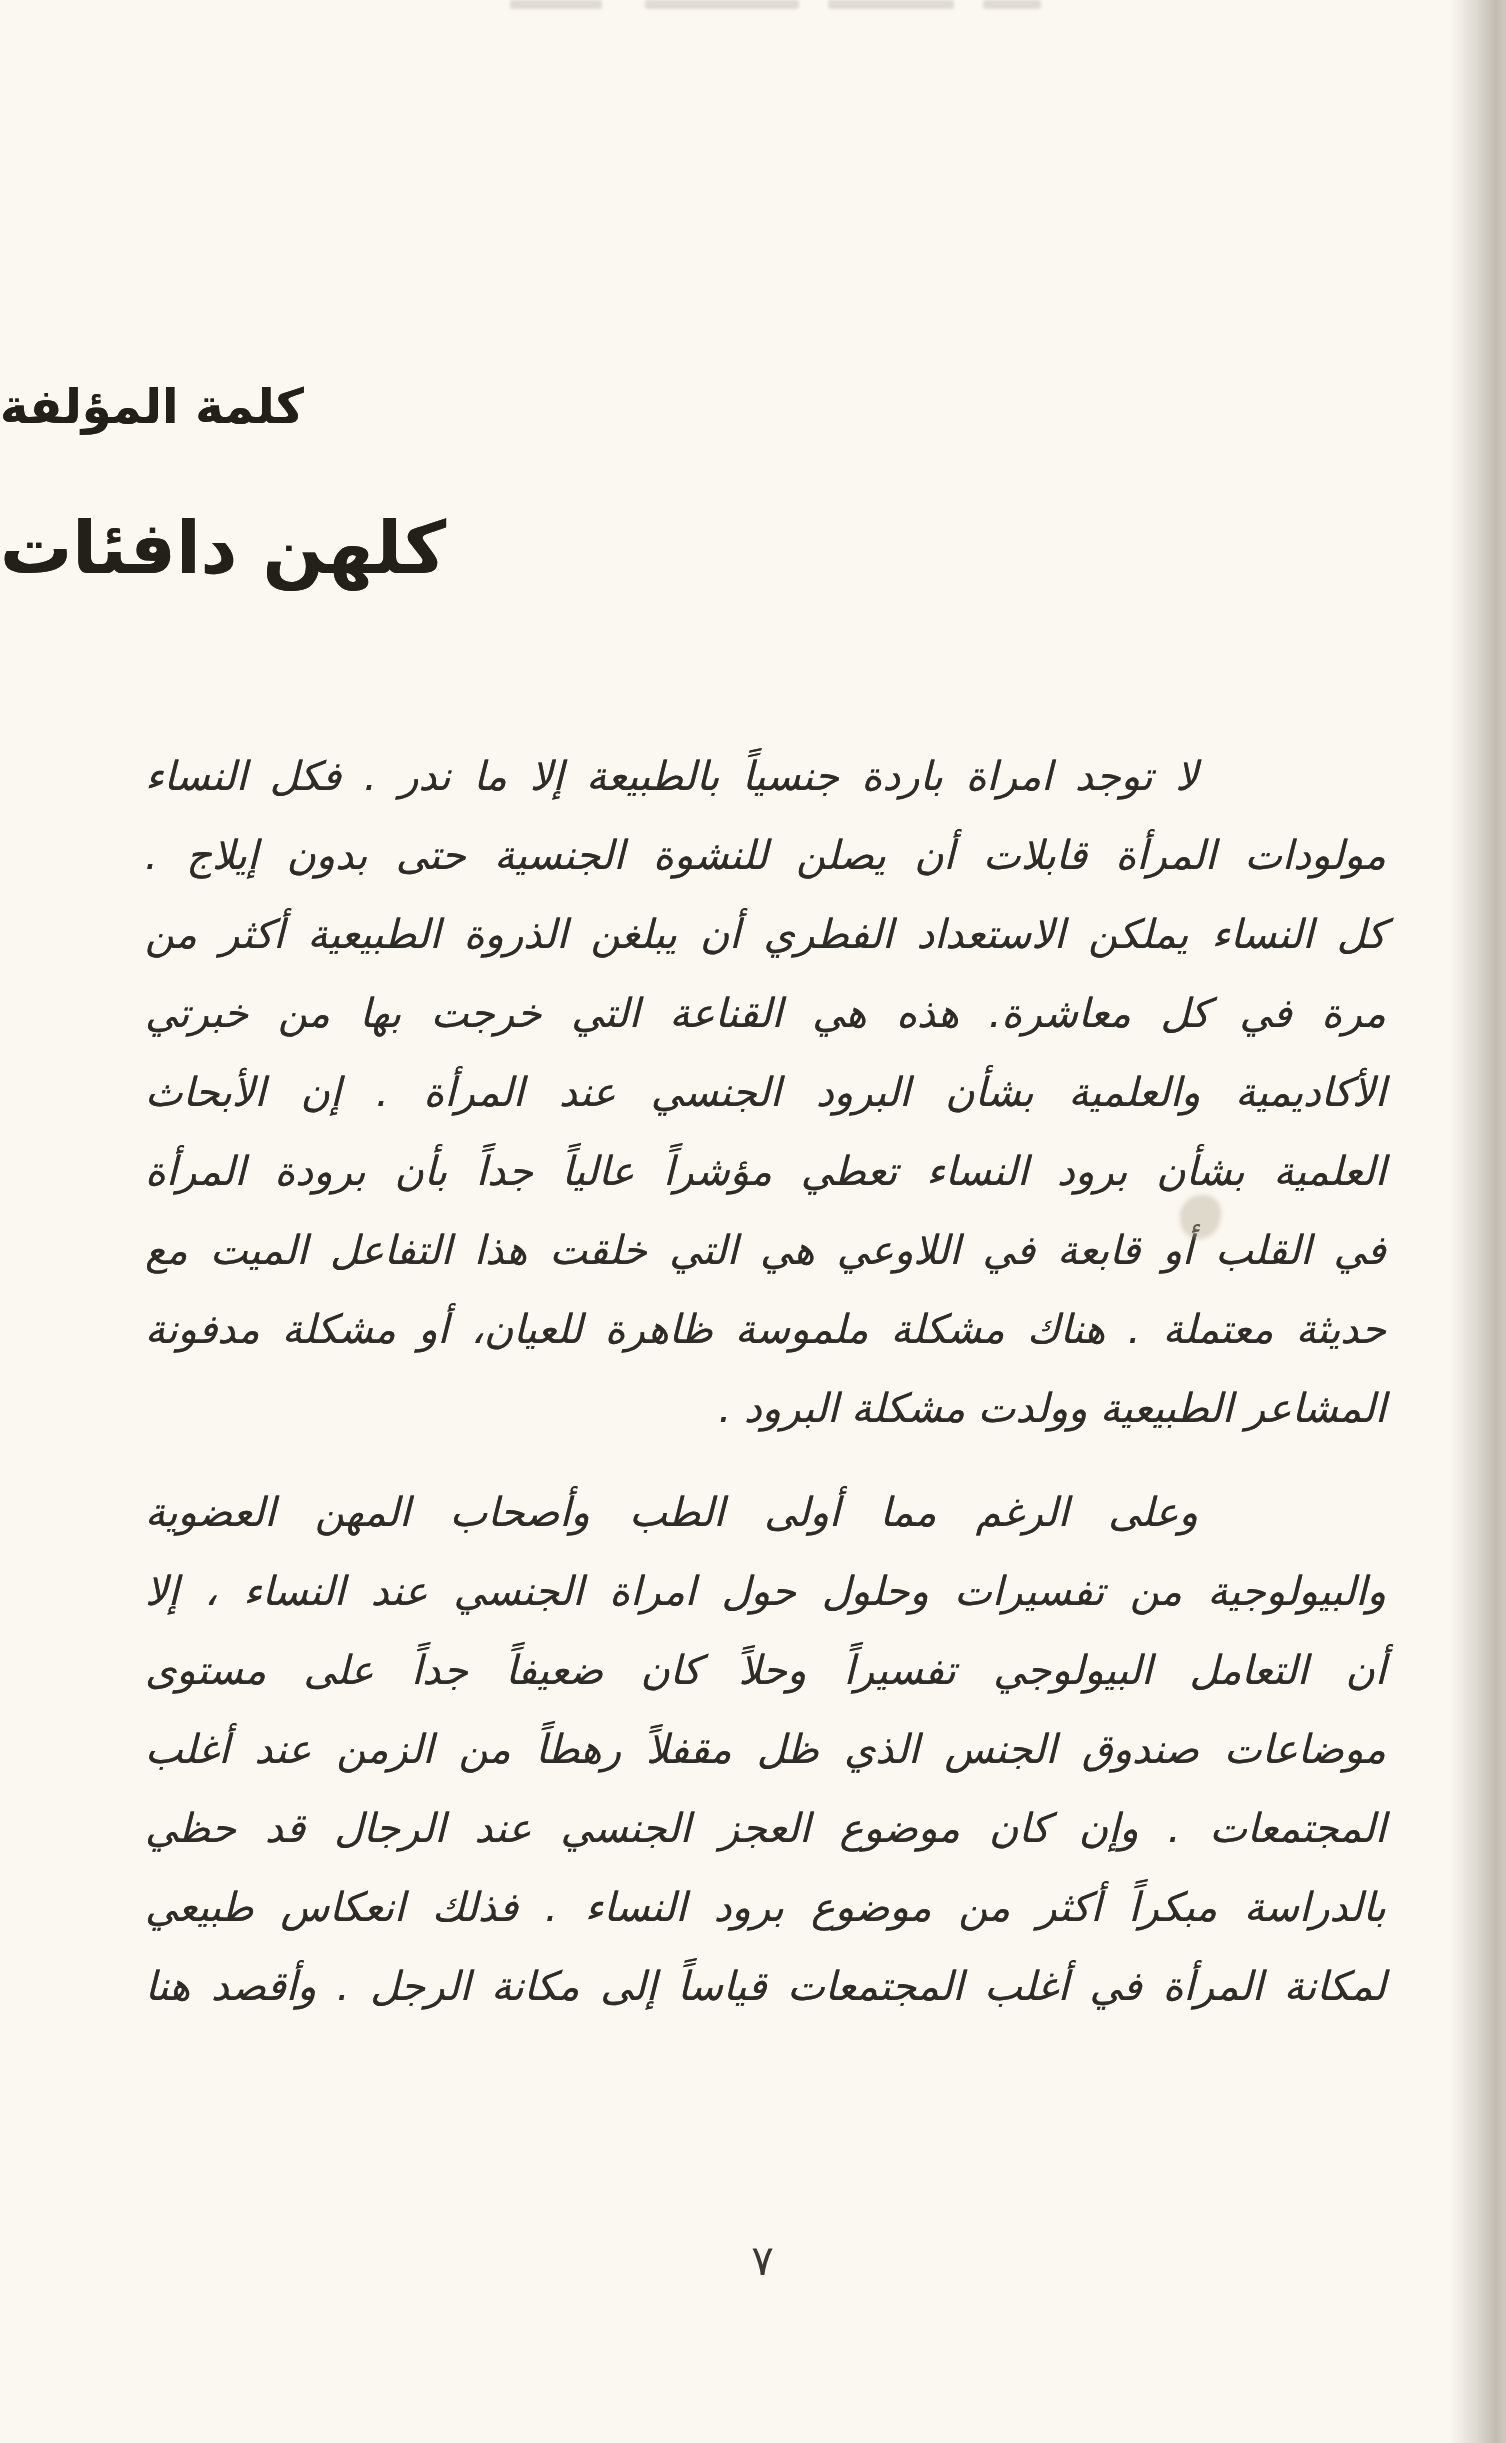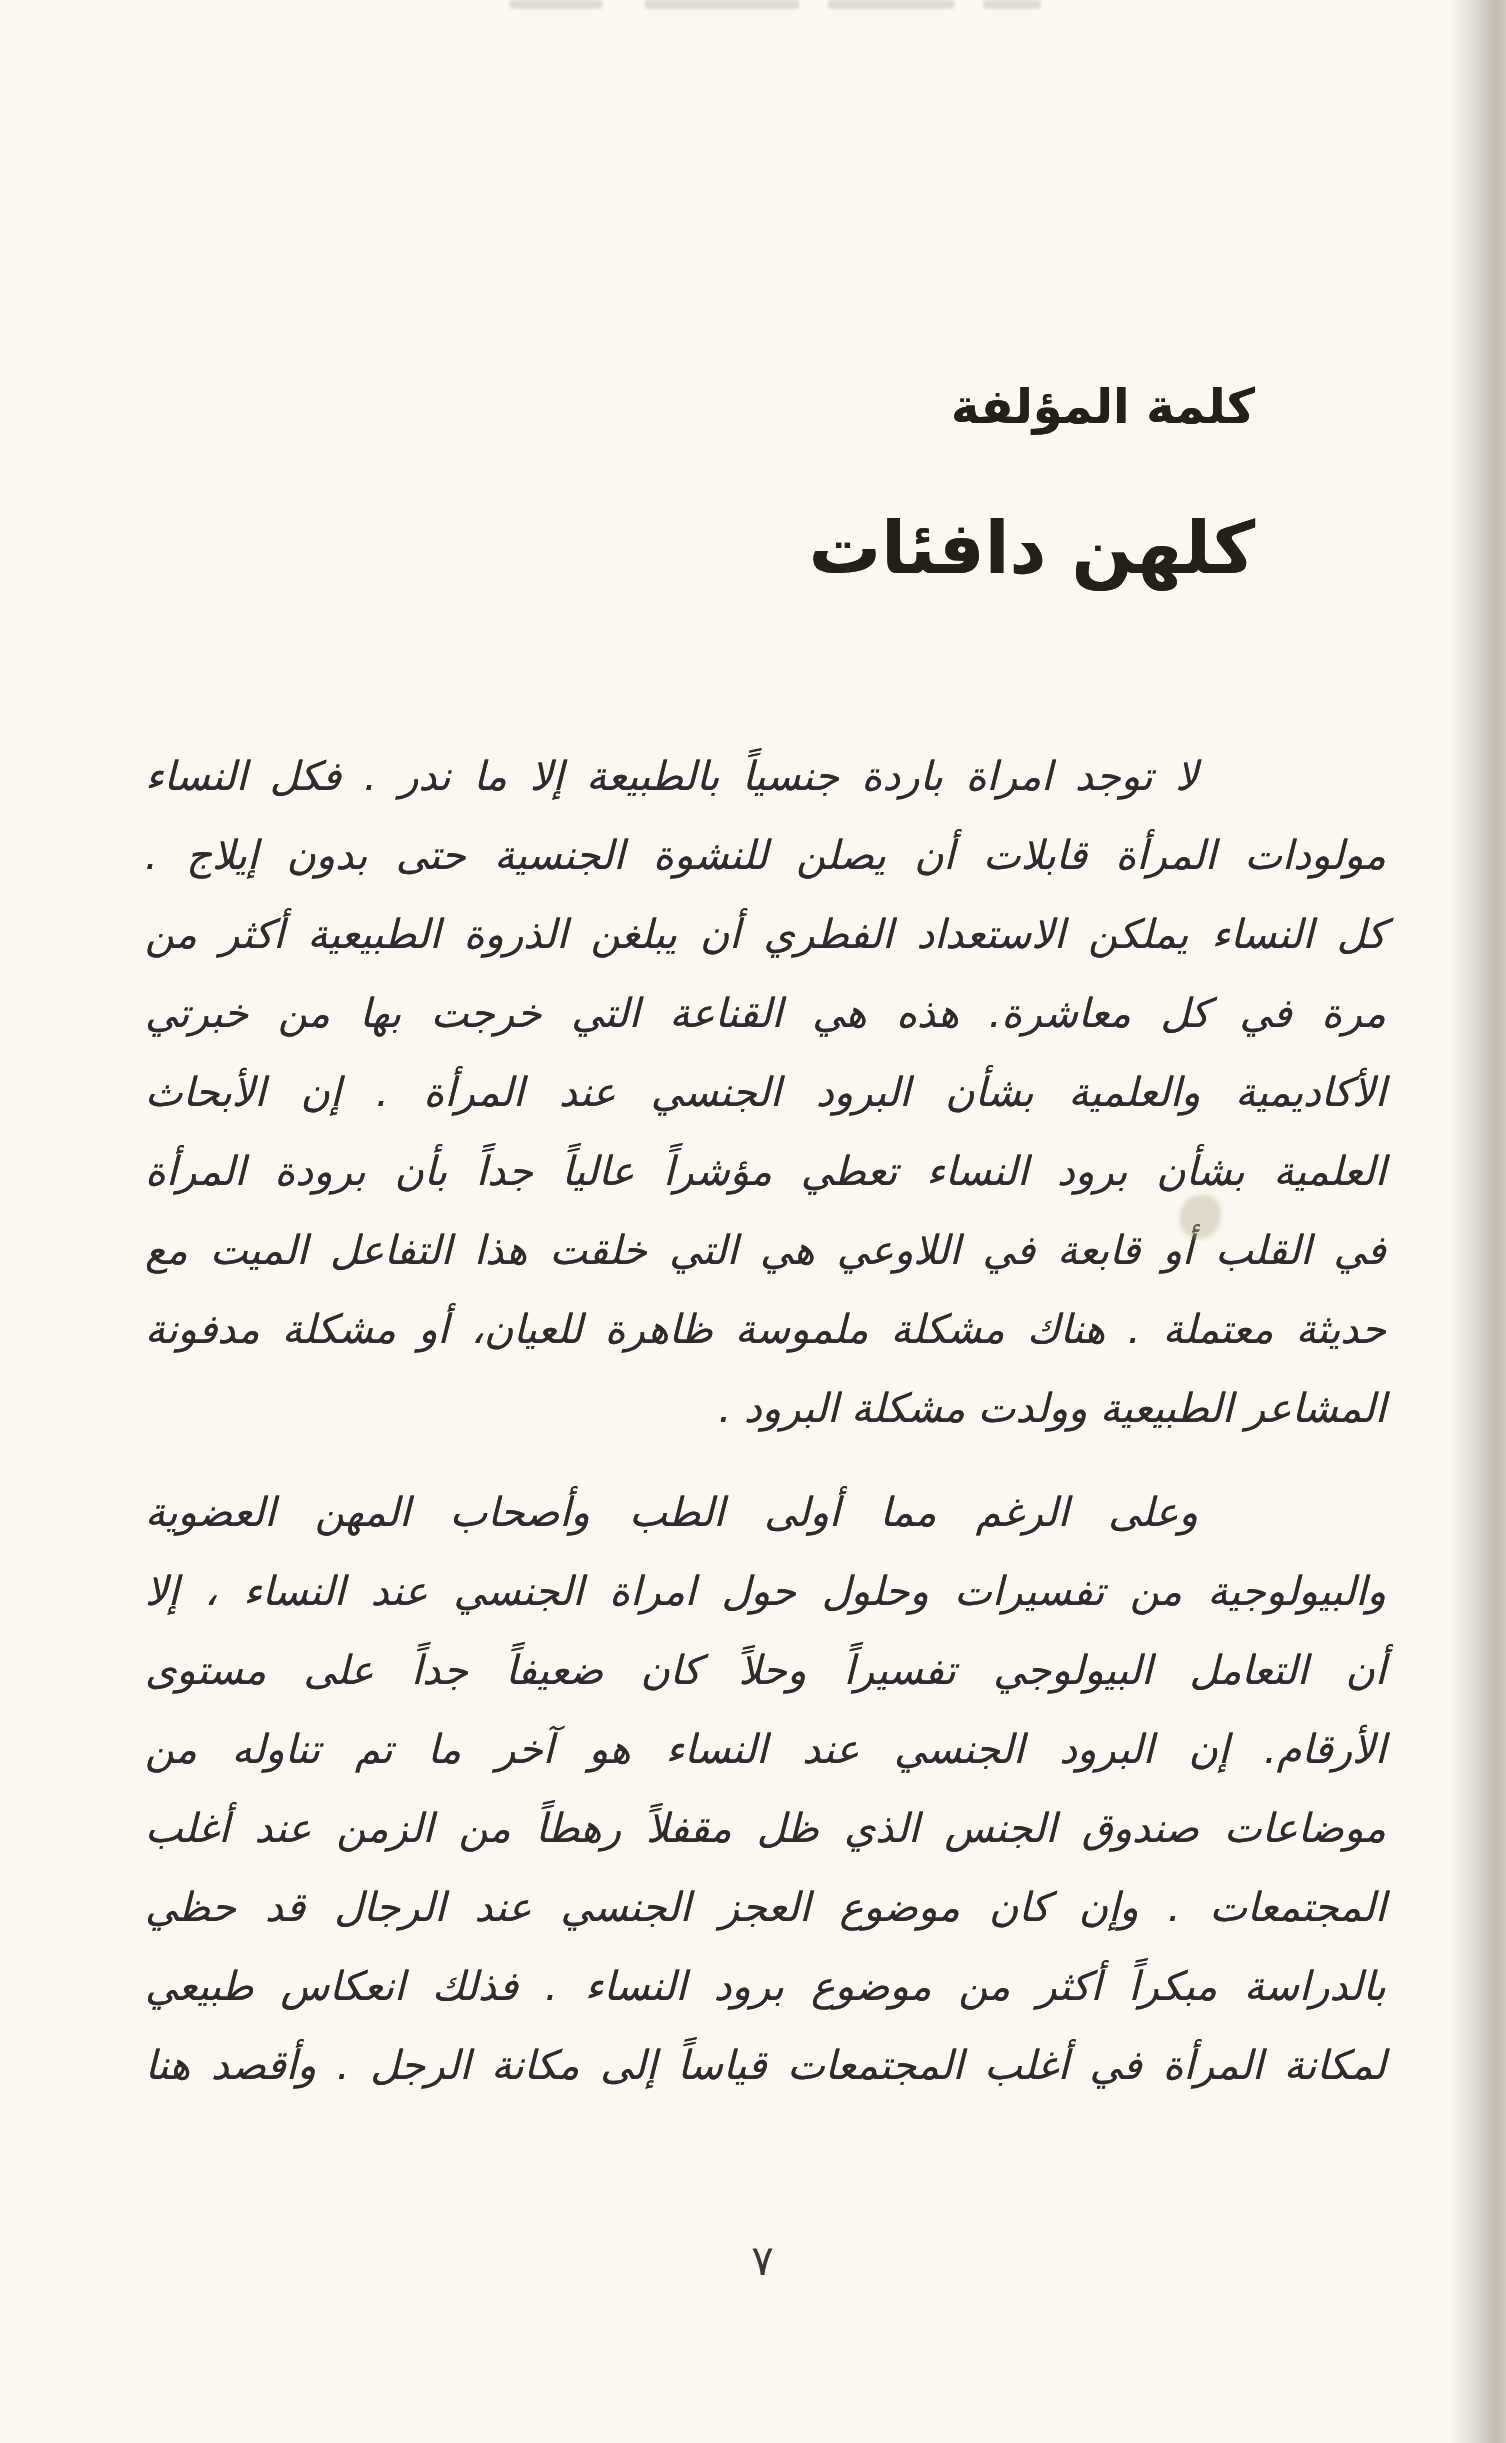--- a/index.html
+++ b/index.html
@@ -31,21 +31,21 @@
   
   .edge-shadow{
     position:absolute;top:0;right:0;width:56px;height:2444px;
     background:linear-gradient(90deg, rgba(201,195,186,0) 0%, rgba(201,195,186,.55) 45%, #c2bcb2 82%, #cfc9bf 100%);
   }
   
   .stain{position:absolute;left:1180px;top:1195px;width:41px;height:44px;border-radius:50% 40% 55% 45%;
          background:rgba(175,165,142,.38);filter:blur(1.9px);}
 
   .title, .subtitle{
-    position:absolute;left:0;width:1255px;text-align:right;
+    position:absolute;left:0;width:1255px;text-align:left;
     margin:0;font-weight:bold;direction:rtl;color:#222019;
     letter-spacing:0.5px;
     text-shadow:0 0 0.6px rgba(40,38,34,.85);
   }
   .title{top:378px;font-size:48px;}
   .subtitle{top:506px;font-size:72px;}
 
   .body-text{
     position:absolute;left:145px;top:737px;width:1241px;
     direction:rtl;
@@ -93,21 +93,20 @@
         <div class="line">الأكاديمية والعلمية بشأن البرود الجنسي عند المرأة . إن الأبحاث</div>
         <div class="line">العلمية بشأن برود النساء تعطي مؤشراً عالياً جداً بأن برودة المرأة</div>
         <div class="line">في القلب أو قابعة في اللاوعي هي التي خلقت هذا التفاعل الميت مع</div>
         <div class="line">حديثة معتملة . هناك مشكلة ملموسة ظاهرة للعيان، أو مشكلة مدفونة</div>
         <div class="line short-end">المشاعر الطبيعية وولدت مشكلة البرود .</div>
       </div>
       <div class="para">
         <div class="line indent">وعلى الرغم مما أولى الطب وأصحاب المهن العضوية</div>
         <div class="line">والبيولوجية من تفسيرات وحلول حول امراة الجنسي عند النساء ، إلا</div>
         <div class="line">أن التعامل البيولوجي تفسيراً وحلاً كان ضعيفاً جداً على مستوى</div>
-        <div class="line">الأرقام. إن البرود الجنسي عند النساء هو آخر ما تم تناوله من</div>
         <div class="line">موضاعات صندوق الجنس الذي ظل مقفلاً رهطاً من الزمن عند أغلب</div>
         <div class="line">المجتمعات . وإن كان موضوع العجز الجنسي عند الرجال قد حظي</div>
         <div class="line">بالدراسة مبكراً أكثر من موضوع برود النساء . فذلك انعكاس طبيعي</div>
         <div class="line">لمكانة المرأة في أغلب المجتمعات قياساً إلى مكانة الرجل . وأقصد هنا</div>
       </div>
     </div>
 
   <div class="stain"></div>
 
   <div class="page-number">٧</div>

